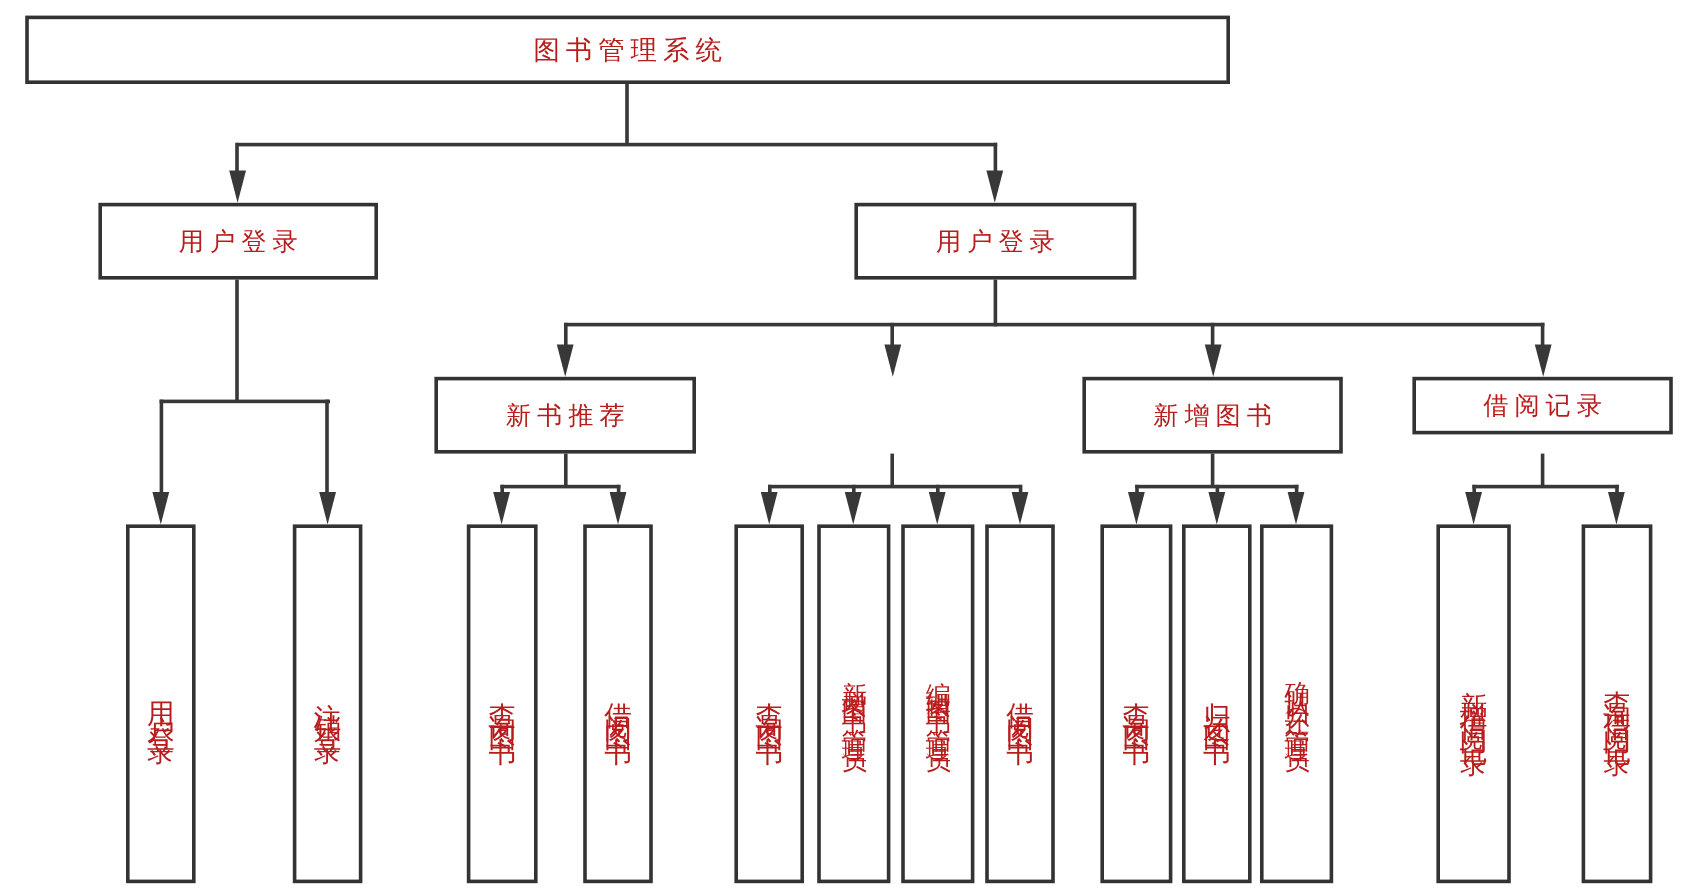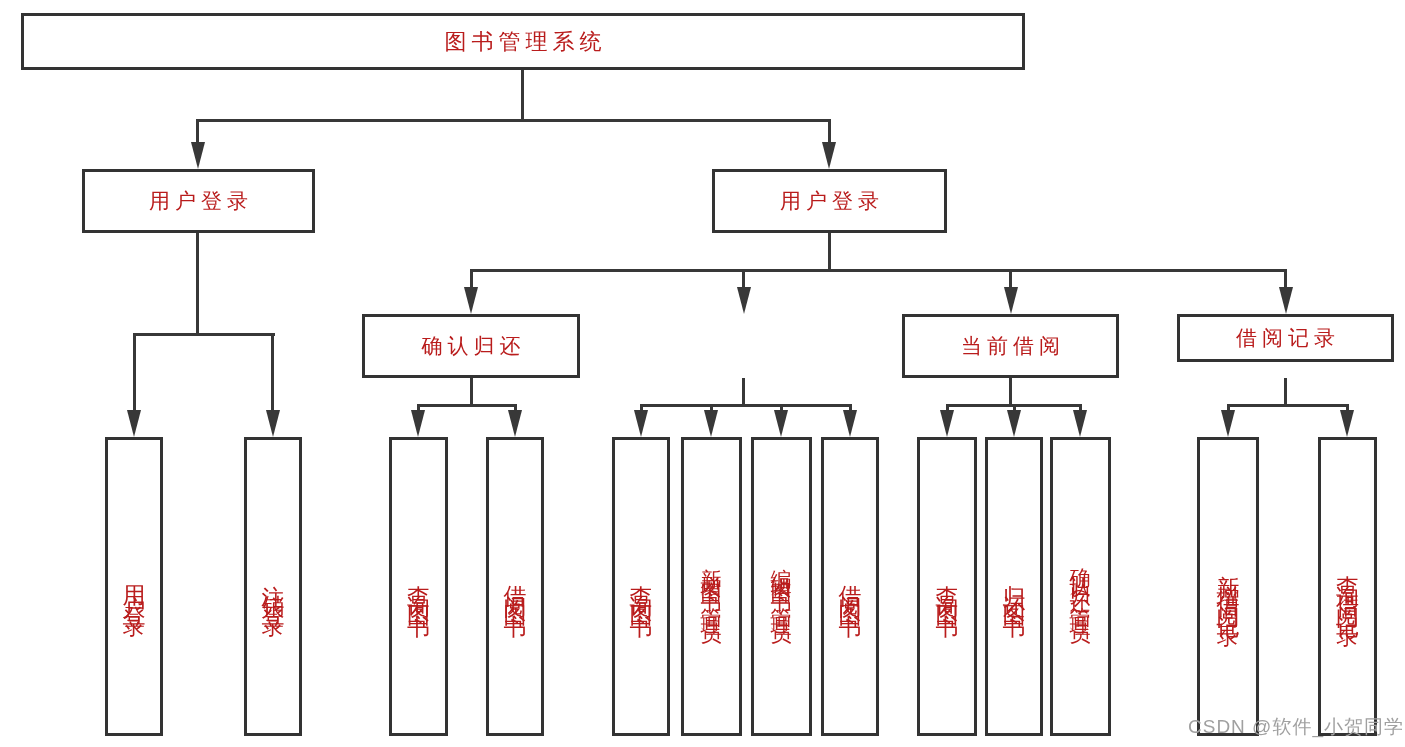--- a/index.html
+++ b/index.html
@@ -65,24 +65,24 @@
 <body>
 
 <div class="canvas">
 
   <div class="box hbox root" style="left:21px;top:13px;width:1004px;height:57px">图书管理系统</div>
 
   <div class="box hbox" style="left:82px;top:169px;width:233px;height:64px">用户登录</div>
 
   <div class="box hbox" style="left:712px;top:169px;width:235px;height:64px">用户登录</div>
 
-  <div class="box hbox" style="left:362px;top:314px;width:218px;height:64px">确认归还</div>
+  <div class="box hbox" style="left:362px;top:314px;width:218px;height:64px">新书推荐</div>
 
 
-  <div class="box hbox" style="left:902px;top:314px;width:217px;height:64px">当前借阅</div>
+  <div class="box hbox" style="left:902px;top:314px;width:217px;height:64px">新增图书</div>
 
   <div class="box hbox" style="left:1177px;top:314px;width:217px;height:48px">借阅记录</div>
 
   <div class="box vbox" style="left:105px;top:437px;width:58px;height:299px">用户登录</div>
 
   <div class="box vbox" style="left:244px;top:437px;width:58px;height:299px">注销登录</div>
 
   <div class="box vbox" style="left:389px;top:437px;width:59px;height:299px">查询图书</div>
 
   <div class="box vbox" style="left:486px;top:437px;width:58px;height:299px">借阅图书</div>
@@ -157,15 +157,14 @@
   <div class="line" style="left:1079px;top:404px;width:3px;height:9px"></div>
   <div class="arrowhead" style="left:1073px;top:410px"></div>
 
   <div class="line" style="left:1284px;top:378px;width:3px;height:28px"></div>
   <div class="line" style="left:1227px;top:404px;width:122px;height:3px"></div>
   <div class="line" style="left:1227px;top:404px;width:3px;height:9px"></div>
   <div class="arrowhead" style="left:1221px;top:410px"></div>
   <div class="line" style="left:1346px;top:404px;width:3px;height:9px"></div>
   <div class="arrowhead" style="left:1340px;top:410px"></div>
 
-  <div class="watermark">CSDN @软件_小贺同学</div>
 
 </div>
 
 </body></html>

